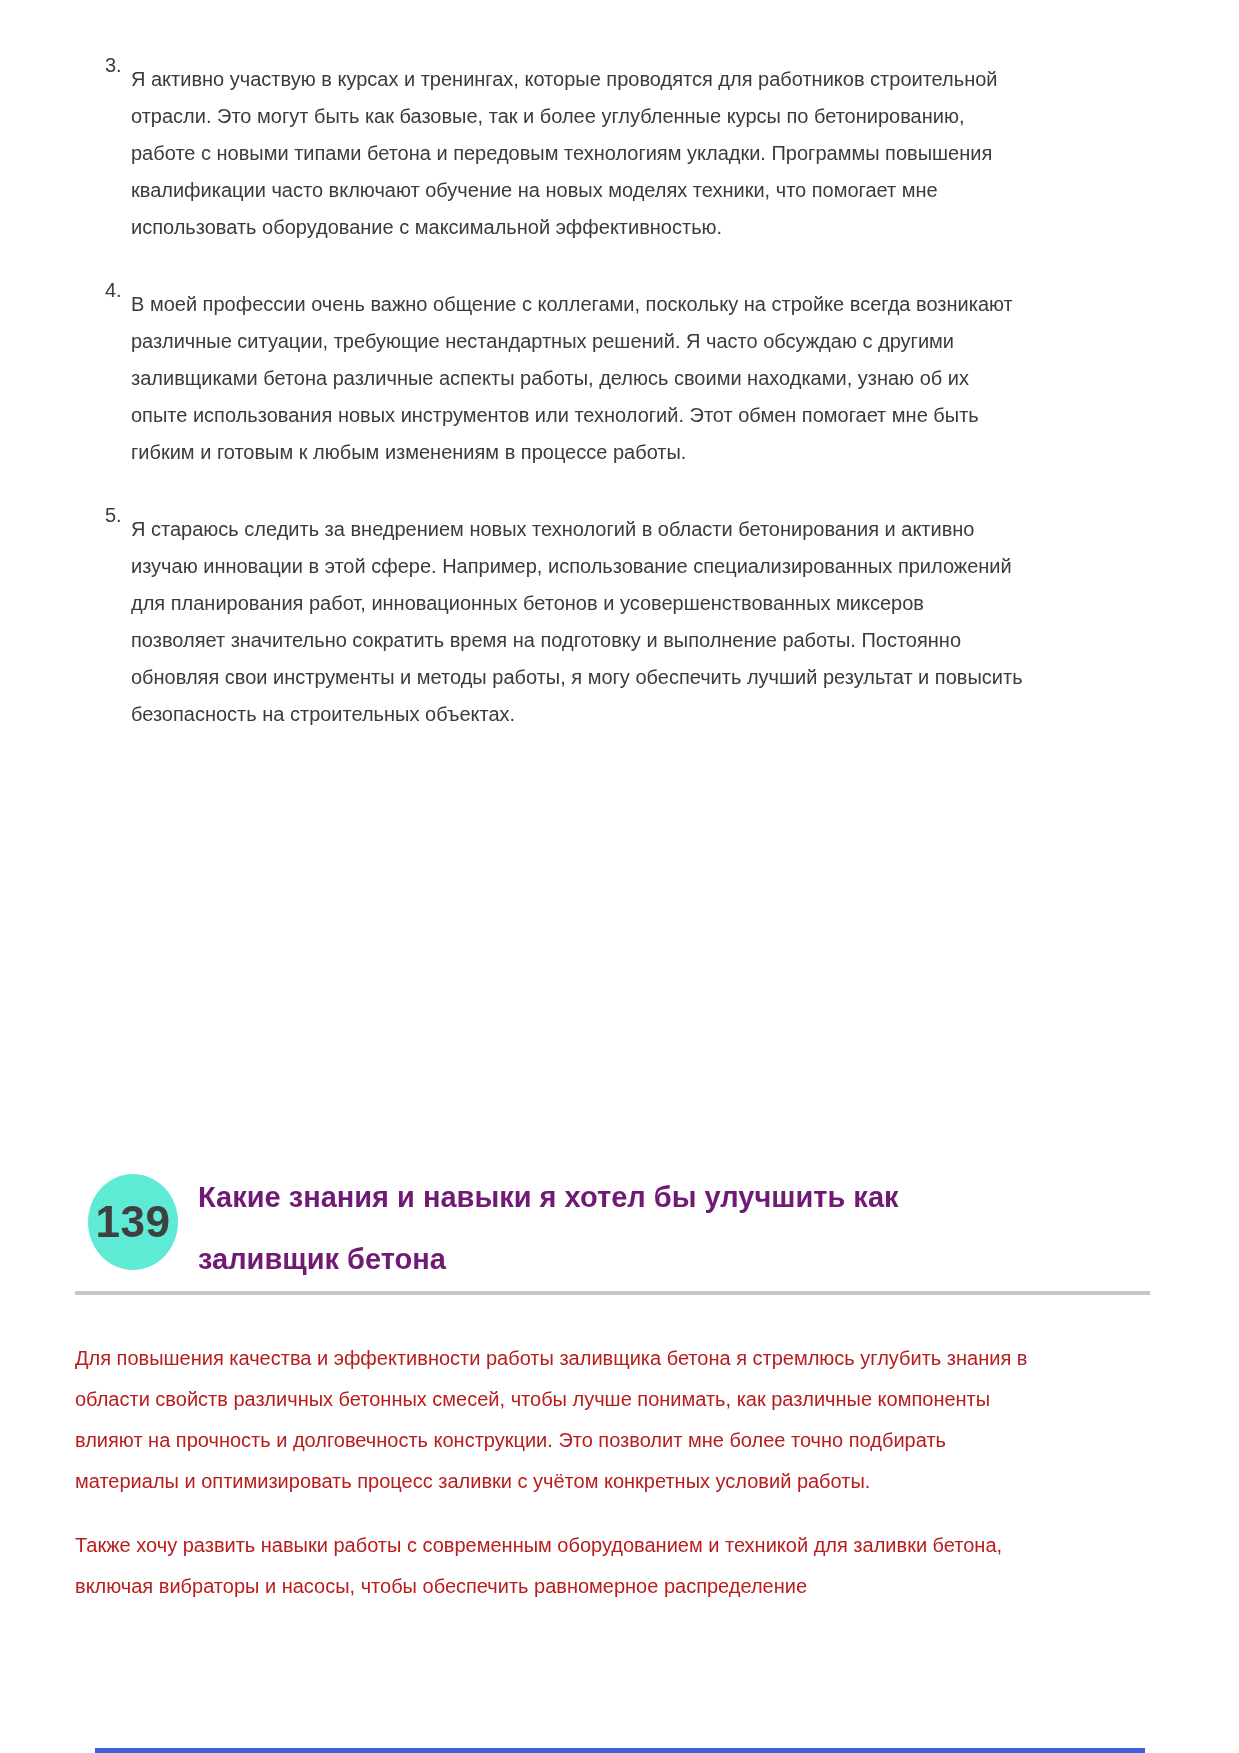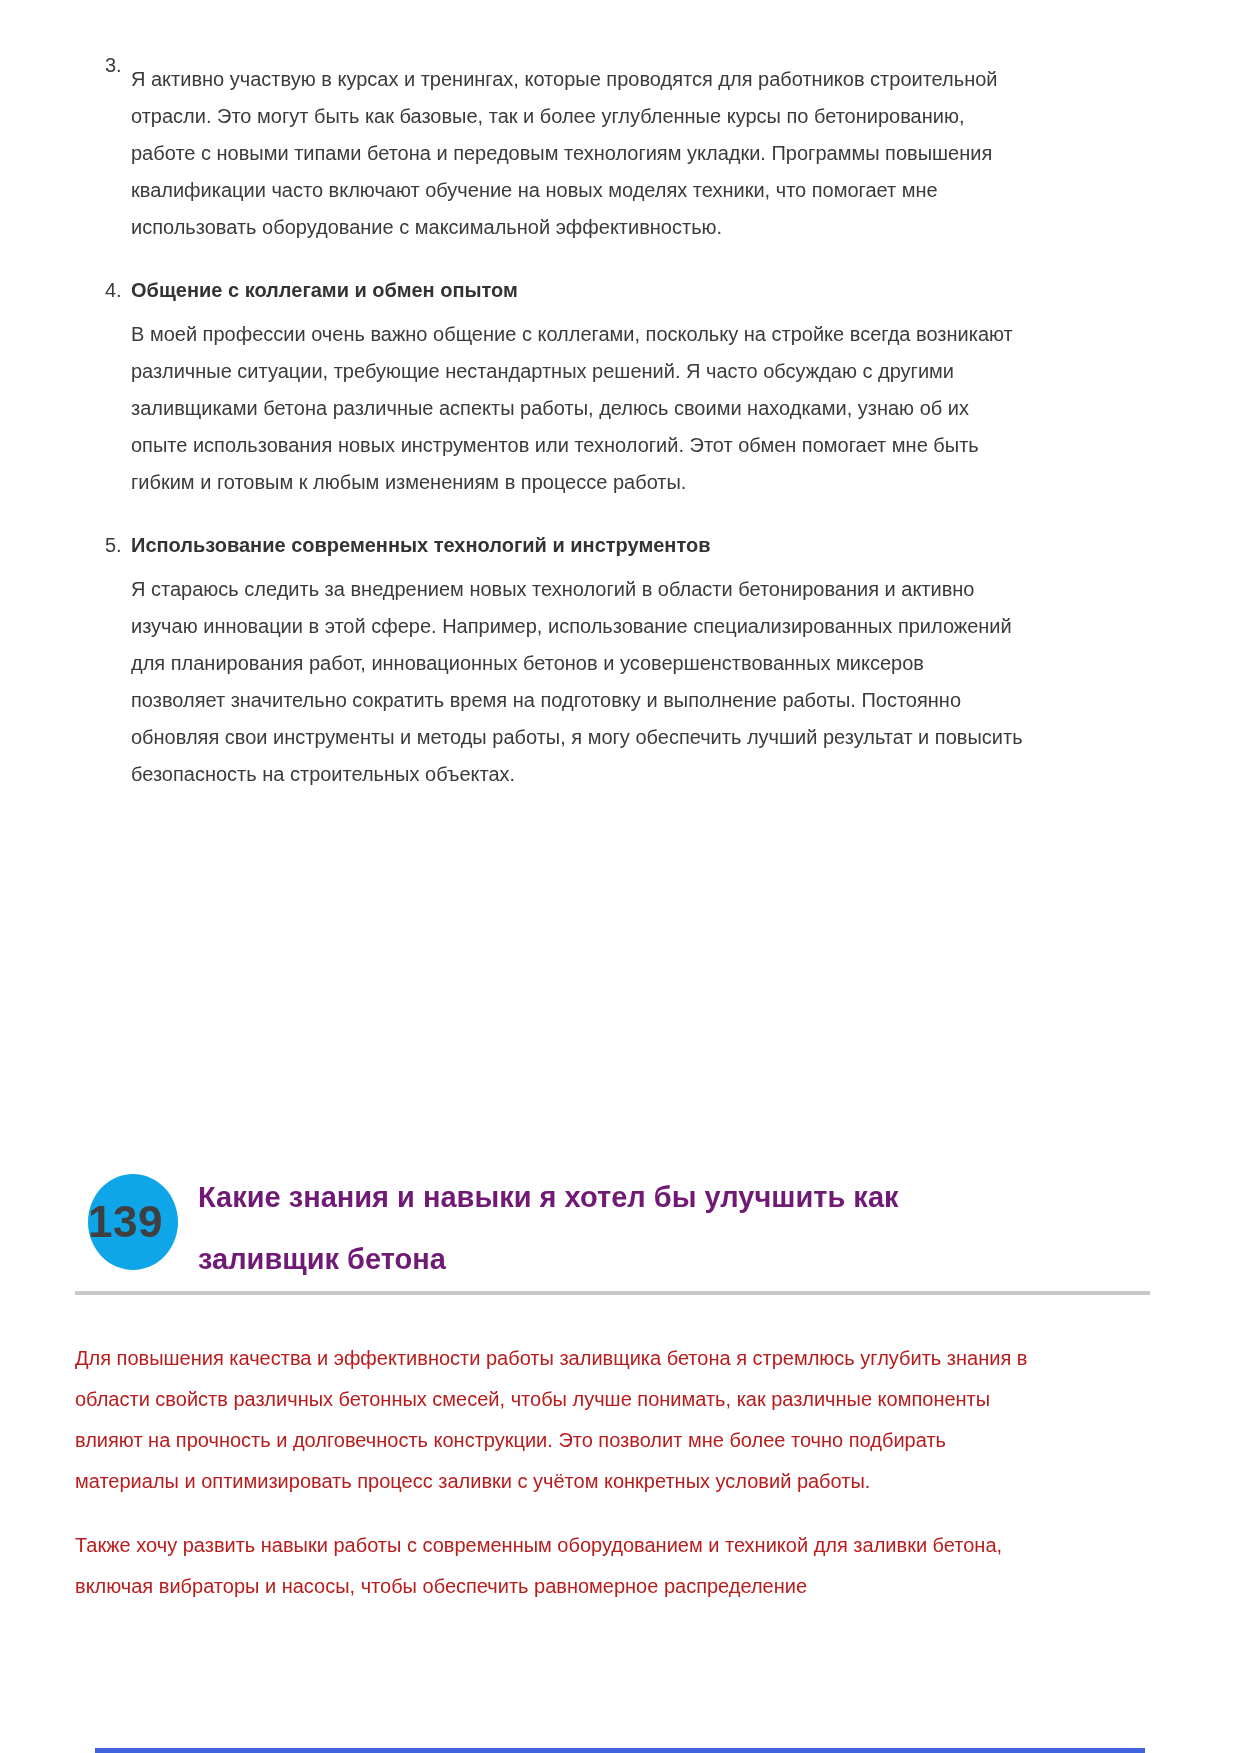--- a/index.html
+++ b/index.html
@@ -54,24 +54,25 @@
     top: 0;
     left: 0;
     width: 1239px;
   }
   .section-badge {
     position: absolute;
     left: 88px;
     top: 1174px;
     width: 90px;
     height: 96px;
-    background: #0ea5e9;
+    background: #5eead4;
     border-radius: 50%;
     display: flex;
     align-items: center;
+    justify-content: center;
   }
   .badge-number {
     font-size: 44px;
     font-weight: bold;
     color: #3f3f3f;
     letter-spacing: 0.5px;
   }
   .section-title {
     position: absolute;
     left: 198px;
@@ -124,29 +125,27 @@
     <div class="list-item">
       <div class="item-number">3.</div>
       <div class="item-content">
         <div class="item-body">Я активно участвую в курсах и тренингах, которые проводятся для работников строительной отрасли. Это могут быть как базовые, так и более углубленные курсы по бетонированию, работе с новыми типами бетона и передовым технологиям укладки. Программы повышения квалификации часто включают обучение на новых моделях техники, что помогает мне использовать оборудование с максимальной эффективностью.</div>
       </div>
     </div>
 
     <div class="list-item">
       <div class="item-number">4.</div>
       <div class="item-content">
-        <div class="item-title">Общение с коллегами и обмен опытом</div>
         <div class="item-body">В моей профессии очень важно общение с коллегами, поскольку на стройке всегда возникают различные ситуации, требующие нестандартных решений. Я часто обсуждаю с другими заливщиками бетона различные аспекты работы, делюсь своими находками, узнаю об их опыте использования новых инструментов или технологий. Этот обмен помогает мне быть гибким и готовым к любым изменениям в процессе работы.</div>
       </div>
     </div>
 
     <div class="list-item">
       <div class="item-number">5.</div>
       <div class="item-content">
-        <div class="item-title">Использование современных технологий и инструментов</div>
         <div class="item-body">Я стараюсь следить за внедрением новых технологий в области бетонирования и активно изучаю инновации в этой сфере. Например, использование специализированных приложений для планирования работ, инновационных бетонов и усовершенствованных миксеров позволяет значительно сократить время на подготовку и выполнение работы. Постоянно обновляя свои инструменты и методы работы, я могу обеспечить лучший результат и повысить безопасность на строительных объектах.</div>
       </div>
     </div>
 
   </div>
 
   <div class="section-header">
     <div class="section-badge">
       <span class="badge-number">139</span>
     </div>

